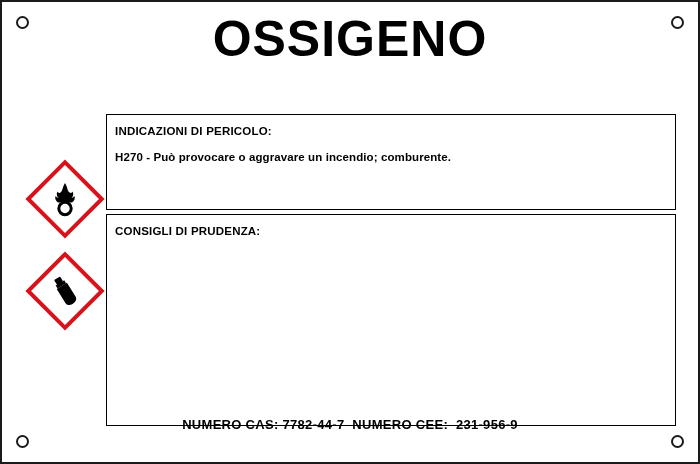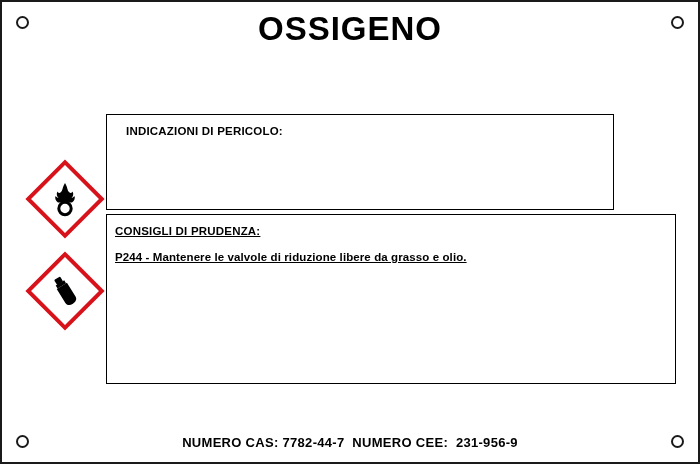--- a/index.html
+++ b/index.html
@@ -33,21 +33,21 @@
   .screw.tr { right: 14px; top: 14px; }
   .screw.bl { left: 14px;  bottom: 14px; }
   .screw.br { right: 14px; bottom: 14px; }
 
   .title {
     position: absolute;
     left: 0;
     right: 0;
     top: 8px;
     text-align: center;
-    font-size: 33px;
+    font-size: 50px;
     font-weight: bold;
     letter-spacing: 1px;
     color: #000000;
     font-family: "Liberation Sans", sans-serif;
   }
 
   
   .pictos {
     position: absolute;
     left: 26px;
@@ -85,31 +85,30 @@
   
   .box {
     position: absolute;
     border: 1px solid #000000;
     background: #ffffff;
     box-sizing: border-box;
   }
   #hazard-box {
     left: 104px;
     top: 112px;
-    width: 508px;
+    width: 570px;
     height: 96px;
-    padding: 10px 8px 0 19px;
+    padding: 10px 8px 0 8px;
   }
   #precaution-box {
     left: 104px;
     top: 212px;
     width: 570px;
-    height: 170px;
+    height: 212px;
     padding: 10px 0 0 8px;
-    text-decoration: underline;
   }
   .box-heading {
     font-size: 11.5px;
     font-weight: bold;
     color: #000000;
     margin: 0 0 12px 0;
     letter-spacing: 0.2px;
   }
   .stmt {
     font-size: 11.5px;
@@ -117,21 +116,21 @@
     color: #000000;
     line-height: 16px;
     margin: 0;
     letter-spacing: 0.1px;
   }
 
   .footer {
     position: absolute;
     left: 0;
     right: 0;
-    bottom: 12px;
+    bottom: 30px;
     text-align: center;
     font-size: 13px;
     font-weight: bold;
     color: #000000;
     letter-spacing: 0.3px;
   }
   .footer span { white-space: pre; }
 </style>
 </head>
 <body>
@@ -172,24 +171,24 @@
             <path d="M14 14 L26 14 L26 30 C26 33 24 35 20 35 C16 35 14 33 14 30 Z" fill="#000000"></path>
           </g>
         </svg>
       </div>
     </div>
 
   </div>
 
   <div class="box" id="hazard-box">
     <p class="box-heading">INDICAZIONI DI PERICOLO:</p>
+    <p class="stmt">H270 - Può provocare o aggravare un incendio; comburente.</p>
   </div>
 
   <div class="box" id="precaution-box">
     <p class="box-heading">CONSIGLI DI PRUDENZA:</p>
-    <p class="stmt">P244 - Mantenere le valvole di riduzione libere da grasso e olio.</p>
   </div>
 
   <div class="footer">
     <span>NUMERO CAS:</span><span> </span><span>7782-44-7</span><span>  </span><span>NUMERO CEE:</span><span>  </span><span>231-956-9</span>
   </div>
 
 </div>
 
 </body></html>

